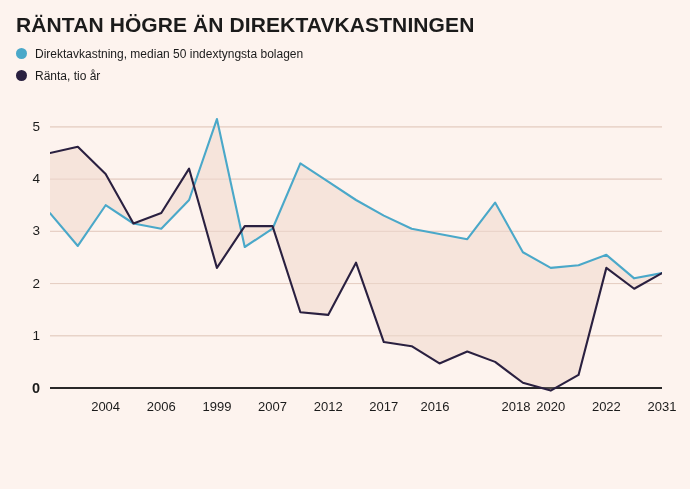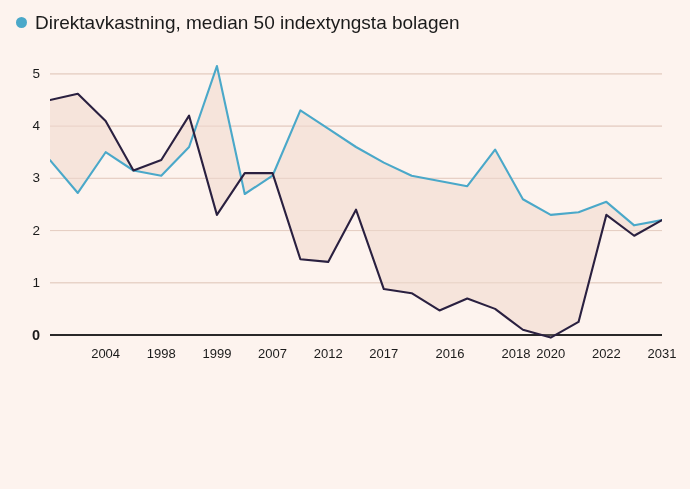--- a/index.html
+++ b/index.html
@@ -44,21 +44,21 @@
     height: 17px;
   }
   .legend-dot {
     width: 11px;
     height: 11px;
     border-radius: 50%;
     margin-right: 8px;
     flex: none;
   }
   .legend-label {
-    font-size: 19px;
+    font-size: 12px;
     line-height: 1;
   }
   .chart-area {
     position: relative;
     width: 658px;
     height: 330px;
   }
   .plot {
     position: absolute;
     left: 34px;
@@ -101,25 +101,30 @@
     font-size: 13px;
     line-height: 1;
     transform: translateX(-50%);
   }
 </style>
 </head>
 <body>
 
 <div class="wrap">
 
+  <h1 class="title">RÄNTAN HÖGRE ÄN DIREKTAVKASTNINGEN</h1>
 
   <div class="legend">
     <div class="legend-row">
       <span class="legend-dot" style="background:#4aa8c9"></span>
       <span class="legend-label">Direktavkastning, median 50 indextyngsta bolagen</span>
+    </div>
+    <div class="legend-row">
+      <span class="legend-dot" style="background:#2a2040"></span>
+      <span class="legend-label">Ränta, tio år</span>
     </div>
   </div>
 
   <div class="chart-area">
     <div class="ylabels">
         <div class="ylabel zero" style="top: 294px;">0</div>
         <div class="ylabel" style="top: 241.778px;">1</div>
         <div class="ylabel" style="top: 189.556px;">2</div>
         <div class="ylabel" style="top: 137.333px;">3</div>
         <div class="ylabel" style="top: 85.1111px;">4</div>
@@ -139,26 +144,26 @@
           <line x1="0" x2="612" y1="131.33333333333334" y2="131.33333333333334" stroke="#e6cfc4" stroke-width="1" opacity="0.85"></line>
           <line x1="0" x2="612" y1="79.11111111111113" y2="79.11111111111113" stroke="#e6cfc4" stroke-width="1" opacity="0.85"></line>
           <line x1="0" x2="612" y1="26.888888888888907" y2="26.888888888888907" stroke="#e6cfc4" stroke-width="1" opacity="0.85"></line>
           <line x1="0" x2="612" y1="288" y2="288" stroke="#1b1b1b" stroke-width="1.6"></line>
           <polyline points="0,113.05555555555556 27.81818181818182,145.95555555555555 55.63636363636364,105.22222222222224 83.45454545454545,123.50000000000001 111.27272727272728,128.72222222222223 139.0909090909091,100.00000000000001 166.9090909090909,19.055555555555557 194.72727272727272,147 222.54545454545456,128.72222222222223 250.36363636363637,63.444444444444464 278.1818181818182,81.72222222222223 306,100.00000000000001 333.8181818181818,115.66666666666669 361.6363636363637,128.72222222222223 389.45454545454544,133.94444444444446 417.27272727272725,139.16666666666669 445.0909090909091,102.61111111111113 472.9090909090909,152.2222222222222 500.72727272727275,167.8888888888889 528.5454545454545,165.2777777777778 556.3636363636364,154.83333333333334 584.1818181818182,178.33333333333334 612,173.11111111111111" fill="none" stroke="#4aa8c9" stroke-width="2.1" stroke-linejoin="round" stroke-linecap="round"></polyline>
           <polyline points="0,53.000000000000014 27.81818181818182,46.73333333333335 55.63636363636364,73.88888888888893 83.45454545454545,123.50000000000001 111.27272727272728,113.05555555555556 139.0909090909091,68.66666666666667 166.9090909090909,167.8888888888889 194.72727272727272,126.11111111111111 222.54545454545456,126.11111111111111 250.36363636363637,212.2777777777778 278.1818181818182,214.88888888888889 306,162.66666666666669 333.8181818181818,242.04444444444445 361.6363636363637,246.22222222222223 389.45454545454544,263.4555555555556 417.27272727272725,251.44444444444443 445.0909090909091,261.8888888888889 472.9090909090909,282.77777777777777 500.72727272727275,290.61111111111114 528.5454545454545,274.94444444444446 556.3636363636364,167.8888888888889 584.1818181818182,188.77777777777777 612,173.11111111111111" fill="none" stroke="#2a2040" stroke-width="2.1" stroke-linejoin="round" stroke-linecap="round"></polyline>
         </svg>
     </div>
     <div class="xlabels">
         <div class="xlabel" style="left: 55.6364px;">2004</div>
-        <div class="xlabel" style="left: 111.273px;">1998</div>
+        <div class="xlabel" style="left: 111.273px;">2006</div>
         <div class="xlabel" style="left: 166.909px;">1999</div>
         <div class="xlabel" style="left: 222.545px;">2007</div>
         <div class="xlabel" style="left: 278.182px;">2012</div>
         <div class="xlabel" style="left: 333.818px;">2017</div>
-        <div class="xlabel" style="left: 400px;">2016</div>
+        <div class="xlabel" style="left: 385px;">2016</div>
         <div class="xlabel" style="left: 466px;">2018</div>
         <div class="xlabel" style="left: 500.727px;">2020</div>
         <div class="xlabel" style="left: 556.364px;">2022</div>
         <div class="xlabel" style="left: 612px;">2031</div>
       </div>
   </div>
 
 </div>
 
 </body></html>

